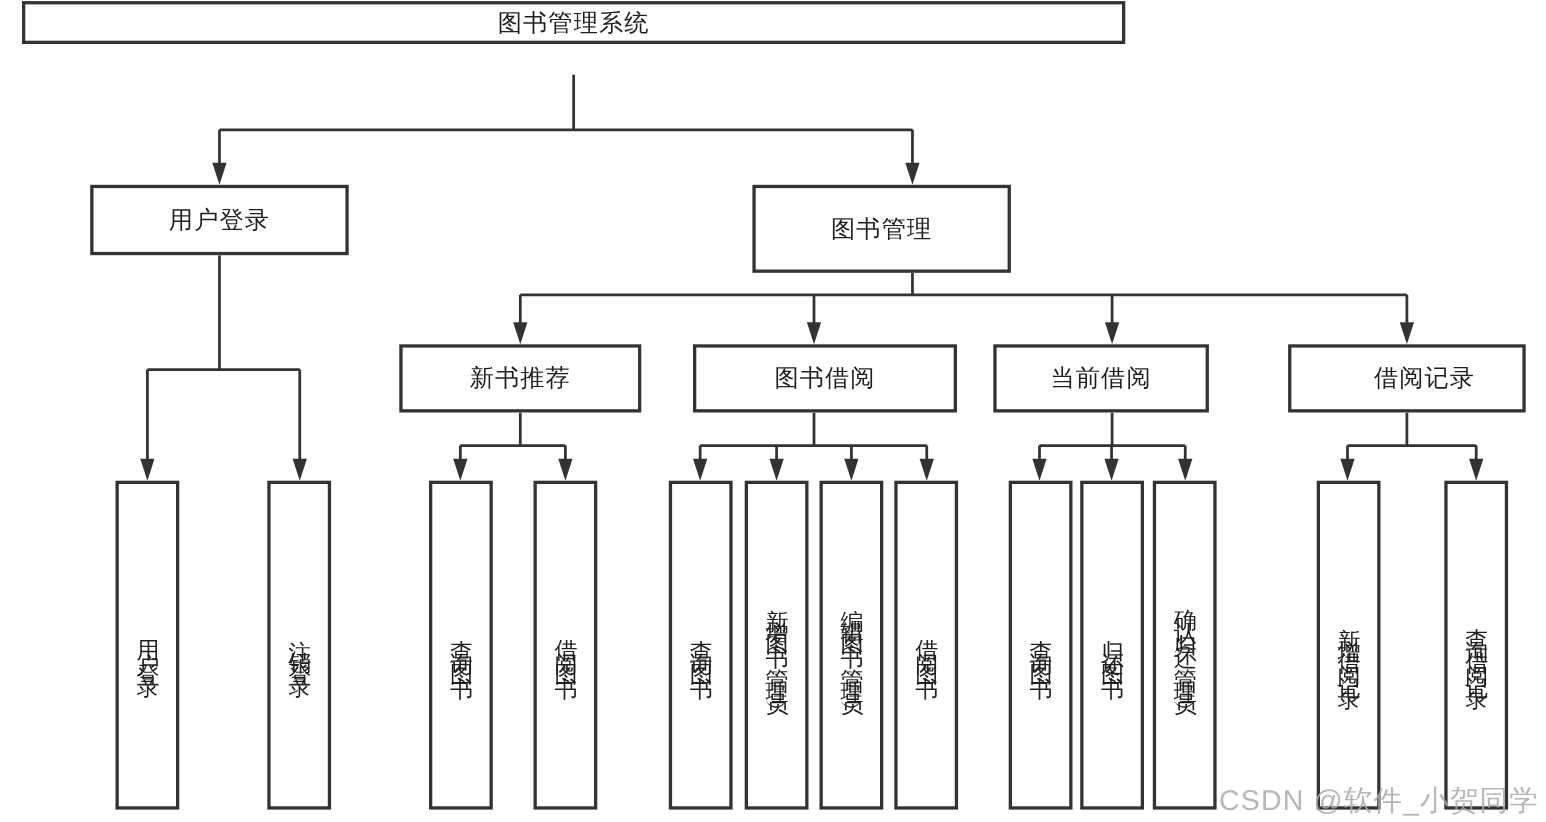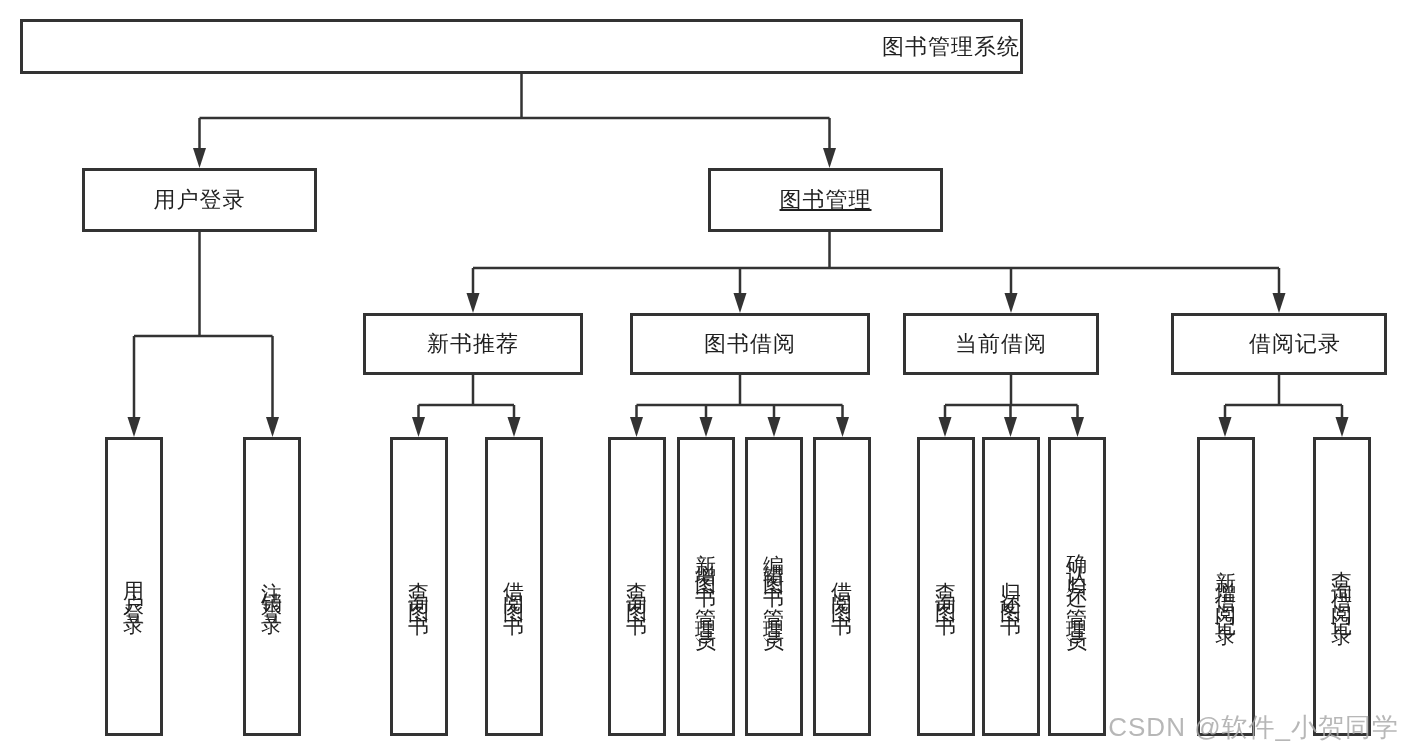--- a/index.html
+++ b/index.html
@@ -99,28 +99,28 @@
       <polygon points="767.5,417 780.5,417 774,437"></polygon>
       <polygon points="836,417 849,417 842.5,437"></polygon>
       <polygon points="938.5,417 951.5,417 945,437"></polygon>
       <polygon points="1004,417 1017,417 1010.5,437"></polygon>
       <polygon points="1071,417 1084,417 1077.5,437"></polygon>
       <polygon points="1218.5,417 1231.5,417 1225,437"></polygon>
       <polygon points="1335.5,417 1348.5,417 1342,437"></polygon>
     </g>
   </svg>
 
-  <div class="node" style="left:20px; top:19px; width:1003px; height:55px;justify-content:flex-end;">
+  <div class="node" style="left:20px; top:1px; width:1003px; height:39px;">
     <span class="hlabel">图书管理系统</span>
   </div>
 
   <div class="node" style="left:82px; top:168px; width:235px; height:64px;">
     <span class="hlabel">用户登录</span>
   </div>
-  <div class="node" style="left:708px; top:168px; width:235px; height:64px;text-decoration:underline;">
+  <div class="node" style="left:684px; top:168px; width:235px; height:80px;">
     <span class="hlabel">图书管理</span>
   </div>
 
   <div class="node" style="left:363px; top:313px; width:220px; height:62px;">
     <span class="hlabel">新书推荐</span>
   </div>
   <div class="node" style="left:630px; top:313px; width:240px; height:62px;">
     <span class="hlabel">图书借阅</span>
   </div>
   <div class="node" style="left:903px; top:313px; width:196px; height:62px;">

